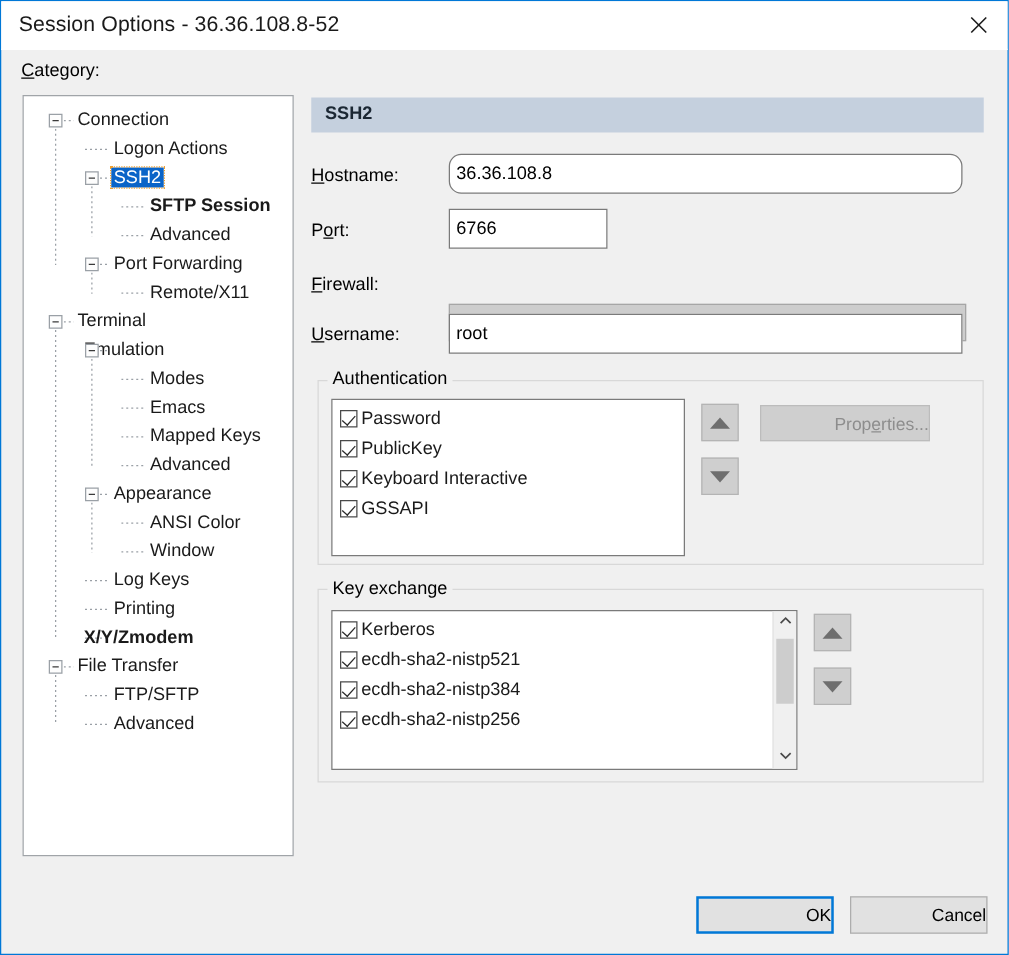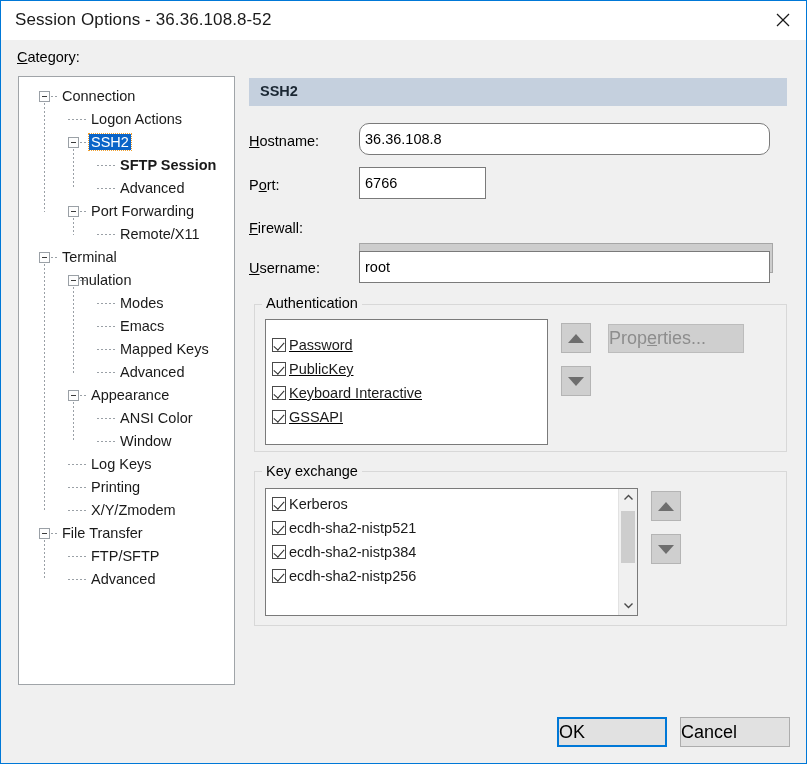--- a/index.html
+++ b/index.html
@@ -175,22 +175,22 @@
     border-right:8px solid transparent;border-bottom:9px solid #6e6e6e;
   }
   .tri-down{
     width:0;height:0;border-left:8px solid transparent;
     border-right:8px solid transparent;border-top:9px solid #6e6e6e;
   }
   
   .pushbtn{
     position:absolute;box-sizing:border-box;
     background:#e1e1e1;border:1px solid #adadad;
-    display:flex;align-items:center;justify-content:flex-start;
-    font-size:18px;color:#000;cursor:default;
+    display:flex;align-items:center;justify-content:flex-end;
+    font-size:14px;color:#000;cursor:default;
   }
   .pushbtn.disabled{color:#8d8d8d;background:#cfcfcf;border-color:#bcbcbc;}
   .pushbtn.default{border:2px solid #0078d7;background:#e1e1e1;}
   .pushbtn u{text-decoration:underline;text-underline-offset:1px;}
 </style>
 </head>
 <body>
 
 <div class="window">
 
@@ -246,21 +246,21 @@
         <div class="exp" style="left: 49px; top: 313px;"></div>
         <div class="hline" style="left: 78px; top: 341px; width: 19px;"></div>
         <div class="tnode" style="left: 0px; top: 330px; padding-left: 99px;"><span class="lbl">ANSI Color</span></div>
         <div class="hline" style="left: 78px; top: 364px; width: 19px;"></div>
         <div class="tnode" style="left: 0px; top: 353px; padding-left: 99px;"><span class="lbl">Window</span></div>
         <div class="hline" style="left: 49px; top: 387px; width: 19px;"></div>
         <div class="tnode" style="left: 0px; top: 376px; padding-left: 70px;"><span class="lbl">Log Keys</span></div>
         <div class="hline" style="left: 49px; top: 410px; width: 19px;"></div>
         <div class="tnode" style="left: 0px; top: 399px; padding-left: 70px;"><span class="lbl">Printing</span></div>
         <div class="hline" style="left: 49px; top: 433px; width: 19px;"></div>
-        <div class="tnode" style="left: 0px; top: 422px; padding-left: 70px;"><span class="lbl">X/Y/Zmodem</span></div>
+        <div class="tnode" style="left: 0px; top: 422px; padding-left: 46px; font-weight: bold;"><span class="lbl">X/Y/Zmodem</span></div>
         <div class="hline" style="left: 32px; top: 456px; width: 8px;"></div>
         <div class="tnode" style="left: 0px; top: 445px; padding-left: 41px;"><span class="lbl">File Transfer</span></div>
         <div class="exp" style="left: 20px; top: 451px;"></div>
         <div class="hline" style="left: 49px; top: 479px; width: 19px;"></div>
         <div class="tnode" style="left: 0px; top: 468px; padding-left: 70px;"><span class="lbl">FTP/SFTP</span></div>
         <div class="hline" style="left: 49px; top: 502px; width: 19px;"></div>
         <div class="tnode" style="left: 0px; top: 491px; padding-left: 70px;"><span class="lbl">Advanced</span></div>
         <div class="vline" style="left: 25px; top: 26px; height: 109px;"></div>
         <div class="vline" style="left: 54px; top: 72px; height: 40px;"></div>
         <div class="vline" style="left: 54px; top: 141px; height: 17px;"></div>
@@ -297,21 +297,21 @@
 
   <div class="field-label" style="left:248px;top:259px;"><u>U</u>sername:</div>
   <div class="textbox" style="left:358px;top:250px;width:411px;height:32px;">
     <span>root</span>
   </div>
 
   <div class="groupbox" style="left:253px;top:303px;width:533px;height:148px;"></div>
   <div class="group-legend" style="left:261px;top:294px;">Authentication</div>
 
   <div class="listbox" style="left:264px;top:318px;width:283px;height:126px;">
-    <div id="auth-list" style="padding-top:13px;text-decoration:underline;">
+    <div id="auth-list" style="padding-top:3px;">
         <div class="litem">
           <span class="cbx checked"></span>
           <span>Password</span>
         </div>
         <div class="litem">
           <span class="cbx checked"></span>
           <span>PublicKey</span>
         </div>
         <div class="litem">
           <span class="cbx checked"></span>

